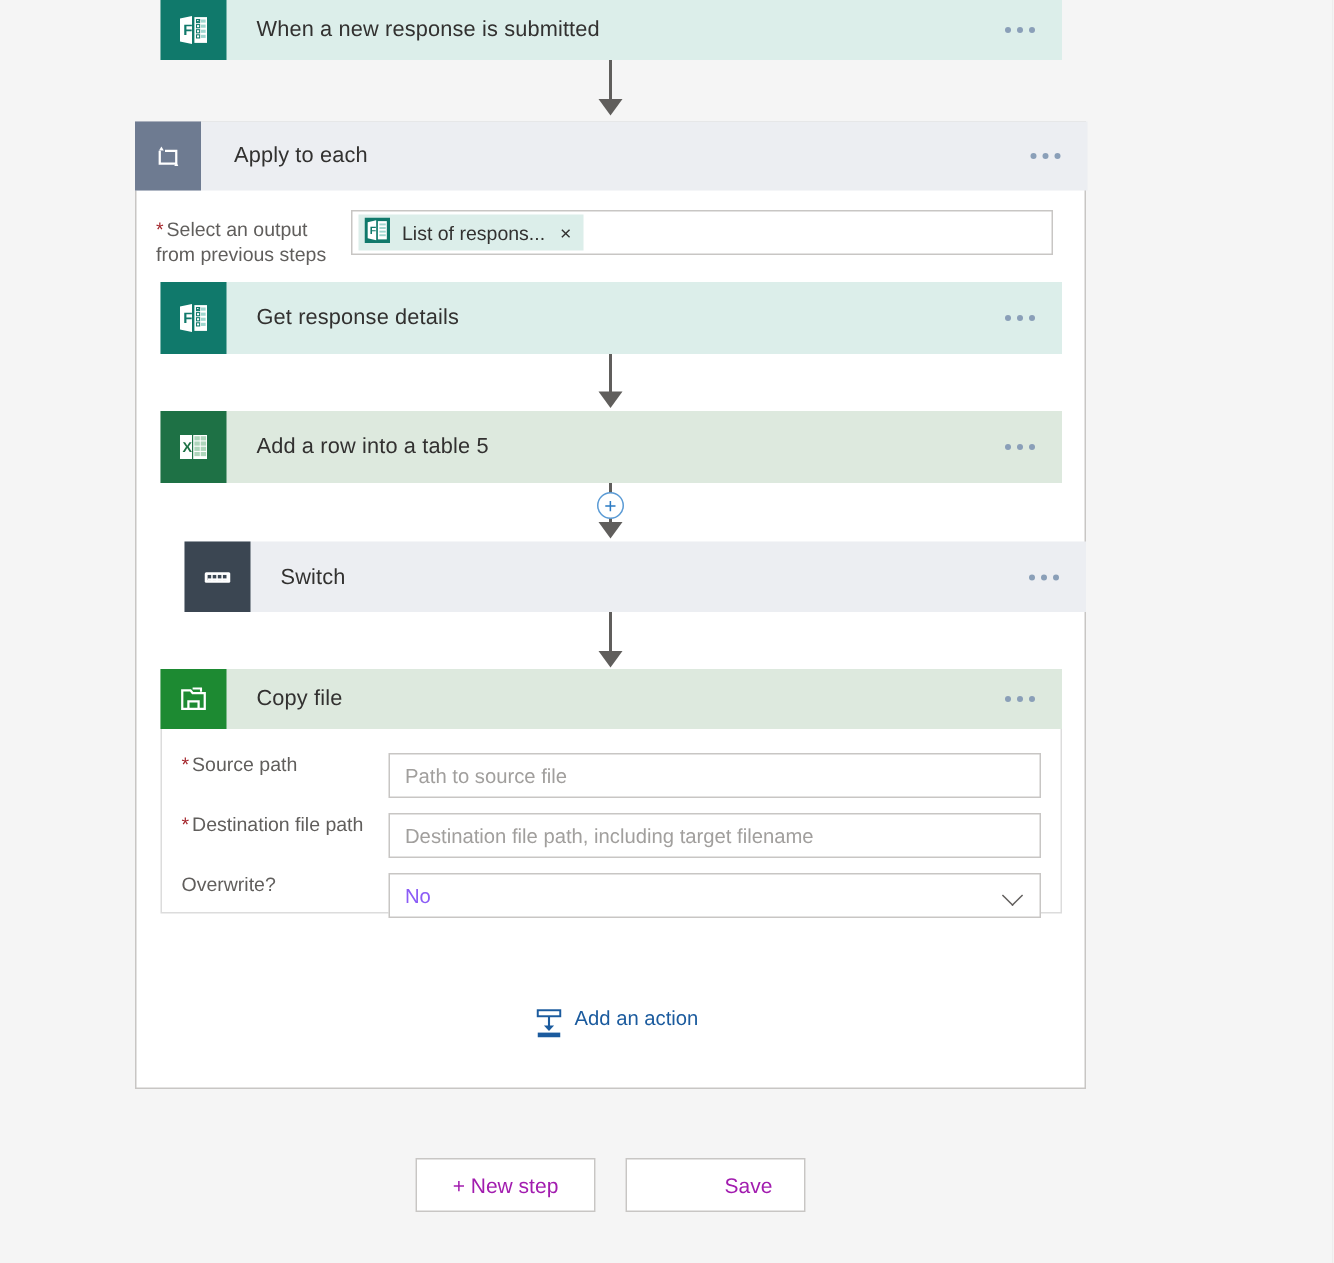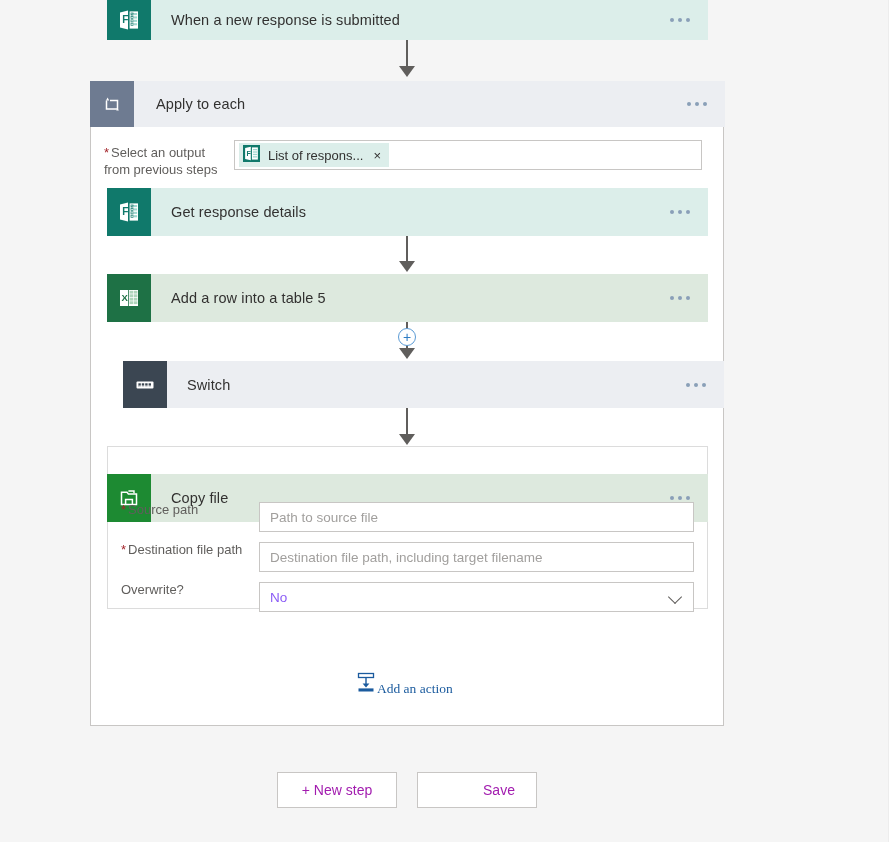--- a/index.html
+++ b/index.html
@@ -205,25 +205,24 @@
     height: 163px;
     background: #ffffff;
     border: 1px solid #dcdcdc;
     box-sizing: border-box;
   }
   #copyfile-header {
     position: absolute;
     left: 107px;
     top: 446px;
     width: 601px;
-    height: 48px;
+    height: 40px;
     background: #dde9de;
     display: flex;
     align-items: stretch;
-    margin-top: 28px;
   }
   .form-rows {
     position: absolute;
     left: 107px;
     top: 494px;
     width: 601px;
   }
   .form-row {
     display: flex;
     align-items: flex-start;
@@ -267,24 +266,23 @@
     border-bottom: 1.4px solid #605e5c;
     transform: rotate(45deg);
   }
 
   
   #add-action {
     position: absolute;
     left: 355px;
     top: 671px;
     display: flex;
-    align-items: flex-end;
-    gap: 0;
-    cursor: pointer;
-    font-family: Liberation Serif, serif;
+    align-items: flex-start;
+    gap: 6px;
+    cursor: pointer;
   }
   #add-action .aa-label {
     font-size: 13.5px;
     color: #1b5b9e;
   }
 
   
   .btn {
     position: absolute;
     height: 36px;

